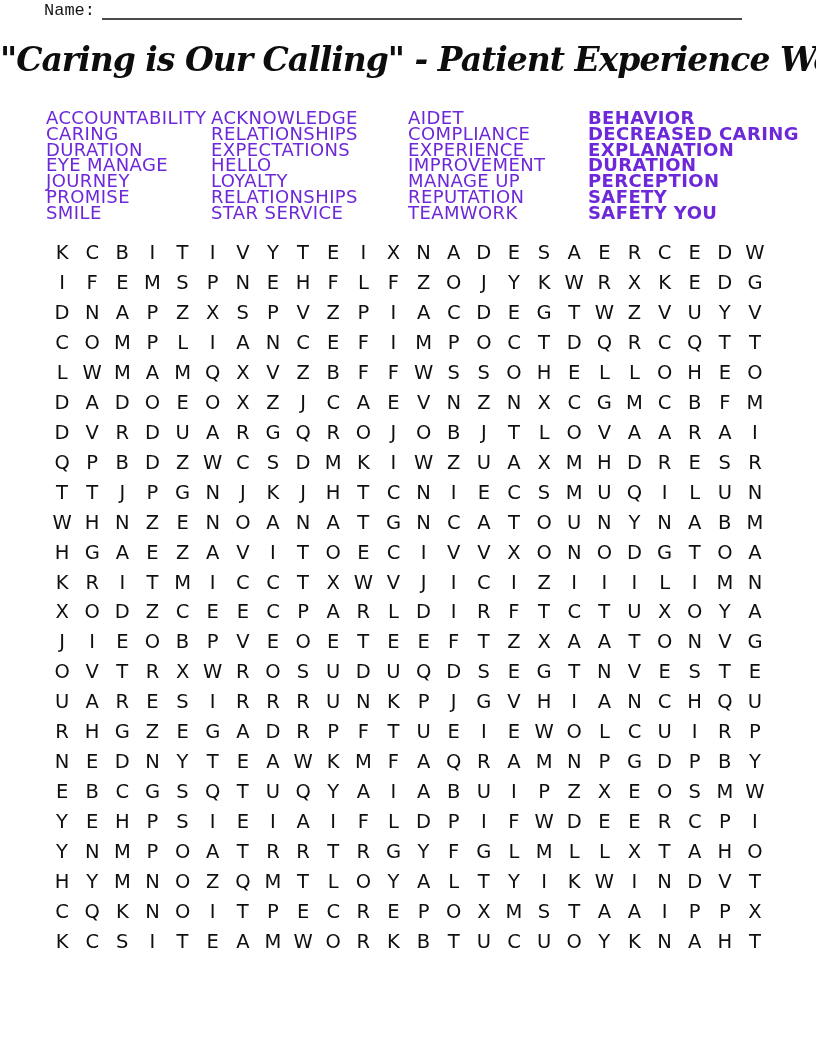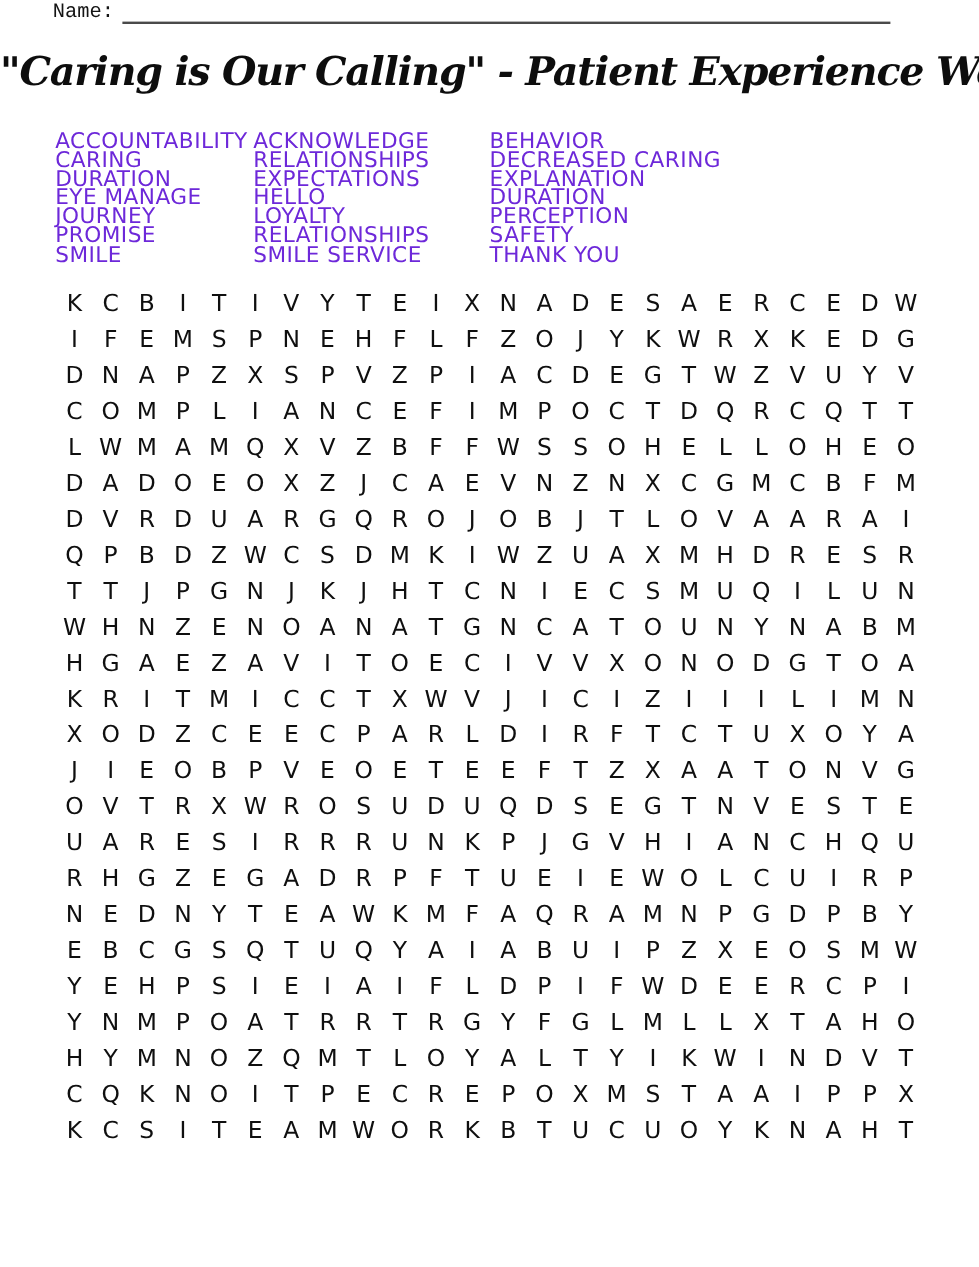--- a/index.html
+++ b/index.html
@@ -35,21 +35,21 @@
     color: #0d0d0d;
     white-space: nowrap;
   }
 
   
   .word-list { position: absolute; top: 110px; left: 0; right: 0; height: 120px; }
   .word-col { position: absolute; top: 0; }
   .word-col:nth-child(1) { left: 46px; }
   .word-col:nth-child(2) { left: 211px; }
   .word-col:nth-child(3) { left: 408px; }
-  .word-col:nth-child(4) { left: 588px; }
+  .word-col:nth-child(4) { left: 588px; font-weight: bold; }
   .word {
     font-size: 18px; line-height: 15.8px;
     letter-spacing: 0.4px; color: #6d28d9;
     white-space: nowrap;
   }
 
   
   .letter-grid {
     position: absolute; left: 47px; top: 238px;
     width: 723px; height: 718px;
@@ -84,30 +84,39 @@
         <div class="word">PROMISE</div>
         <div class="word">SMILE</div>
       </div>
       <div class="word-col">
         <div class="word">ACKNOWLEDGE</div>
         <div class="word">RELATIONSHIPS</div>
         <div class="word">EXPECTATIONS</div>
         <div class="word">HELLO</div>
         <div class="word">LOYALTY</div>
         <div class="word">RELATIONSHIPS</div>
-        <div class="word">SMILE SERVICE</div>
+        <div class="word">STAR SERVICE</div>
+      </div>
+      <div class="word-col">
+        <div class="word">AIDET</div>
+        <div class="word">COMPLIANCE</div>
+        <div class="word">EXPERIENCE</div>
+        <div class="word">IMPROVEMENT</div>
+        <div class="word">MANAGE UP</div>
+        <div class="word">REPUTATION</div>
+        <div class="word">TEAMWORK</div>
       </div>
       <div class="word-col">
         <div class="word">BEHAVIOR</div>
         <div class="word">DECREASED CARING</div>
         <div class="word">EXPLANATION</div>
         <div class="word">DURATION</div>
         <div class="word">PERCEPTION</div>
         <div class="word">SAFETY</div>
-        <div class="word">THANK YOU</div>
+        <div class="word">SAFETY YOU</div>
       </div>
     </div>
 
   <div class="letter-grid" id="letter-grid">
       <span class="cell">K</span>
       <span class="cell">C</span>
       <span class="cell">B</span>
       <span class="cell">I</span>
       <span class="cell">T</span>
       <span class="cell">I</span>

